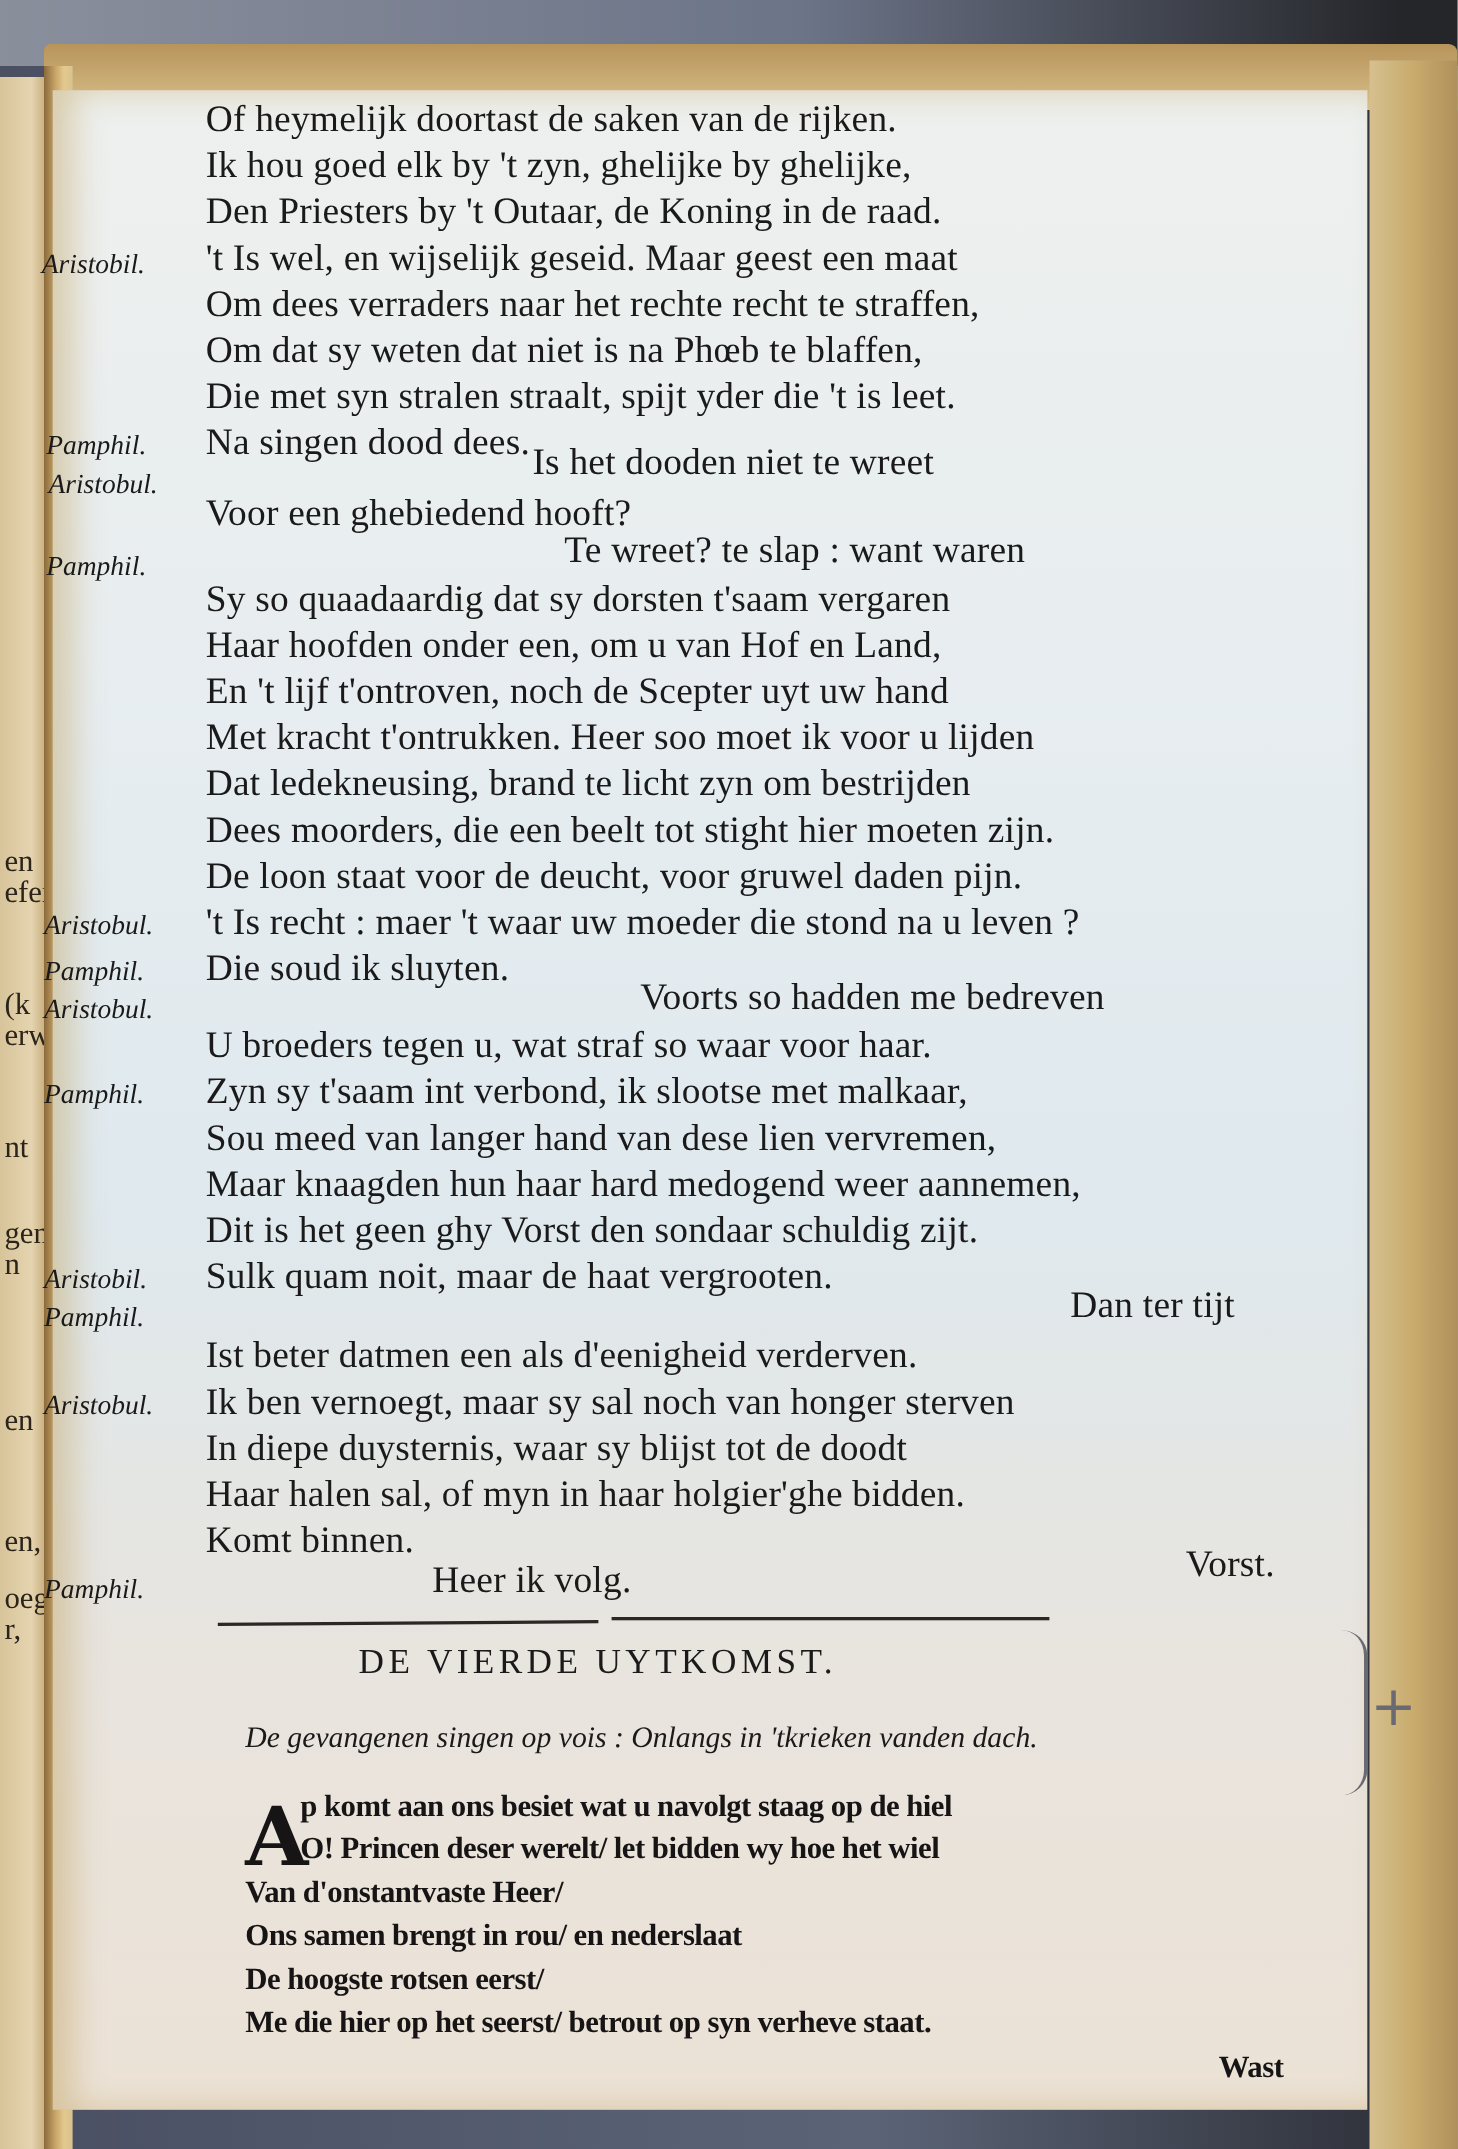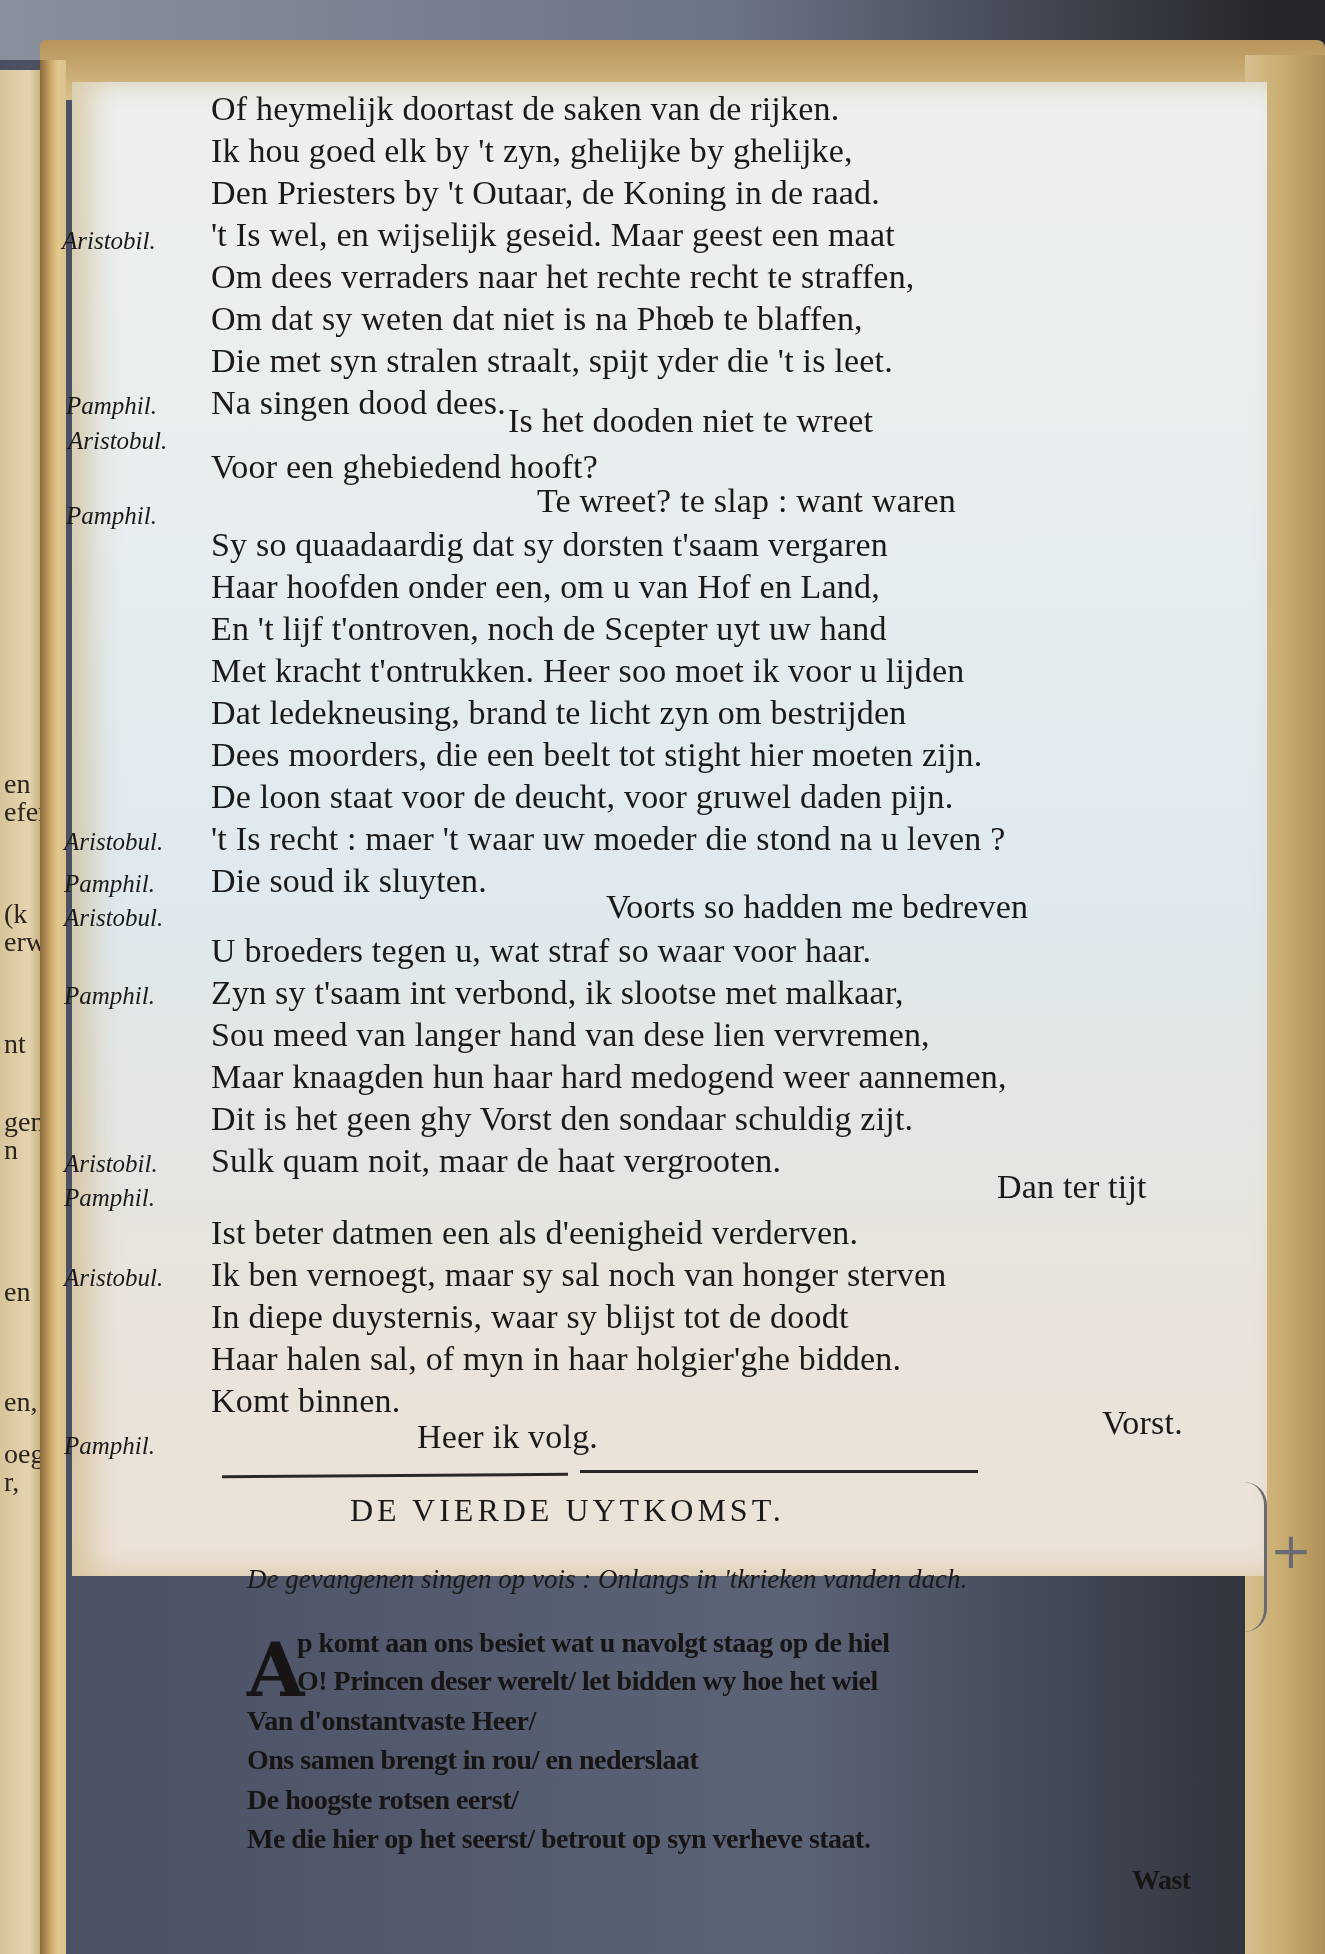--- a/index.html
+++ b/index.html
@@ -13,21 +13,21 @@
   .left-page { position:absolute; left:0; top:70px; width:48px; height:1884px;
     background: linear-gradient(90deg,#d8c49a,#e5d4b0 60%,#b79a62); }
   .left-frag { position:absolute; left:4px; font-size:28px; color:#2a241b; line-height:28px; }
   .spine { position:absolute; left:40px; top:60px; width:26px; height:1894px;
     background: linear-gradient(90deg,#8a6a3a,#c9a468 40%,#e3c98e 70%,#d8c290); }
   .board-top { position:absolute; left:40px; top:40px; width:1285px; height:60px;
     background: linear-gradient(180deg,#b7945a,#d9bf8a); border-radius:6px 8px 0 0; }
   .board-right { position:absolute; right:0; top:55px; width:80px; height:1899px;
     background: linear-gradient(90deg,#d6c08f,#c8ab6d 50%,#b0905a); }
   .page {
-    position:absolute; left:72px; top:82px; width:1195px; height:1494px;
+    position:absolute; left:48px; top:82px; width:1195px; height:1836px;
     background: linear-gradient(180deg,#eef0ee 0%, #e7edf0 30%, #dfe9ee 55%, #e8e4de 78%, #ece2d6 100%);
     box-shadow: inset 18px 0 30px rgba(190,160,90,0.45);
   }
   .line { position:absolute; font-size:34px; color:#1b1a1a; white-space:nowrap; letter-spacing:0.2px; }
   .speaker { position:absolute; font-size:25px; font-style:italic; color:#1b1a1a; white-space:nowrap; }
   .rule { position:absolute; height:3px; background:#2a2725; }
   .heading { position:absolute; font-size:32px; letter-spacing:4px; color:#1b1a1a; white-space:nowrap; }
   .subtitle { position:absolute; font-size:27px; font-style:italic; color:#1b1a1a; white-space:nowrap; }
   .gothic { position:absolute; font-family:Liberation Serif, serif; font-weight:bold; font-size:28px; color:#161414; white-space:nowrap; letter-spacing:-0.5px; }
   .dropcap { position:absolute; font-family:"DejaVu Serif", serif; font-weight:bold; font-size:74px; color:#161414; }

